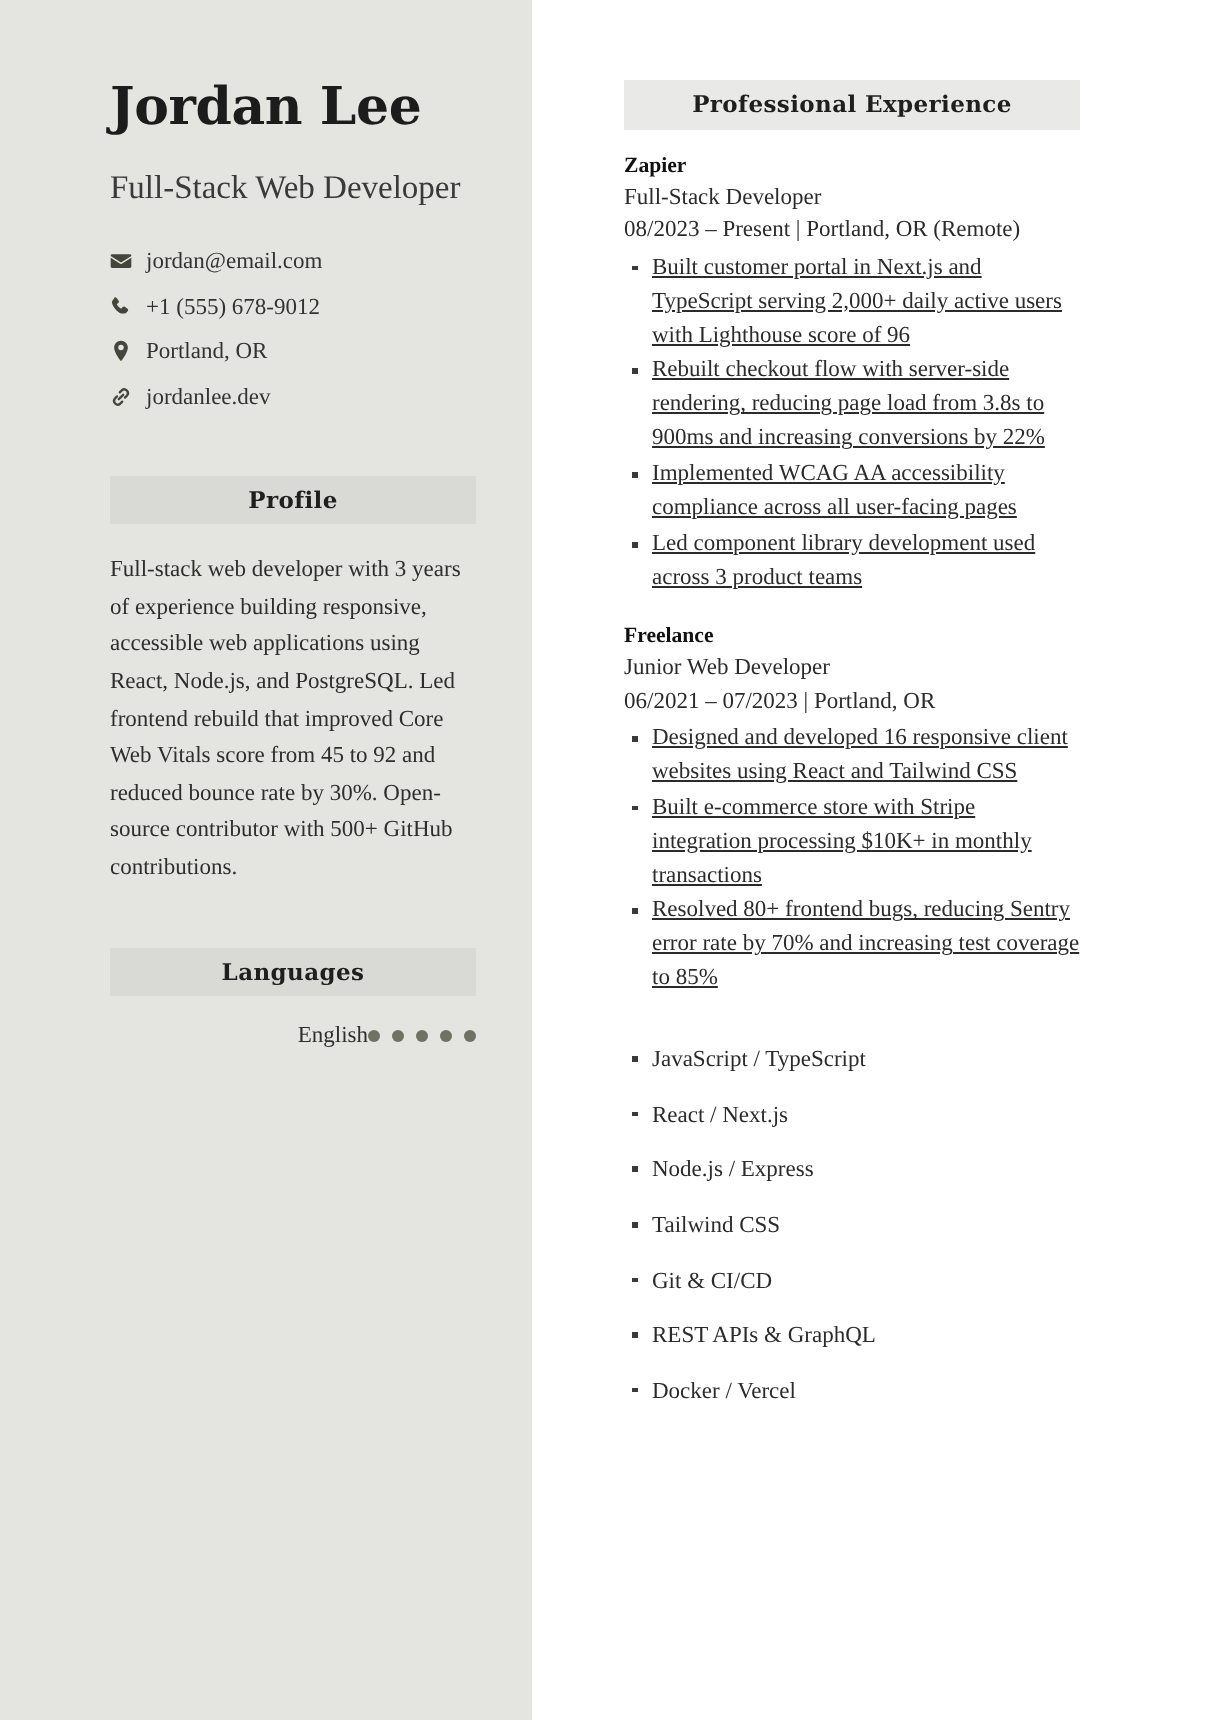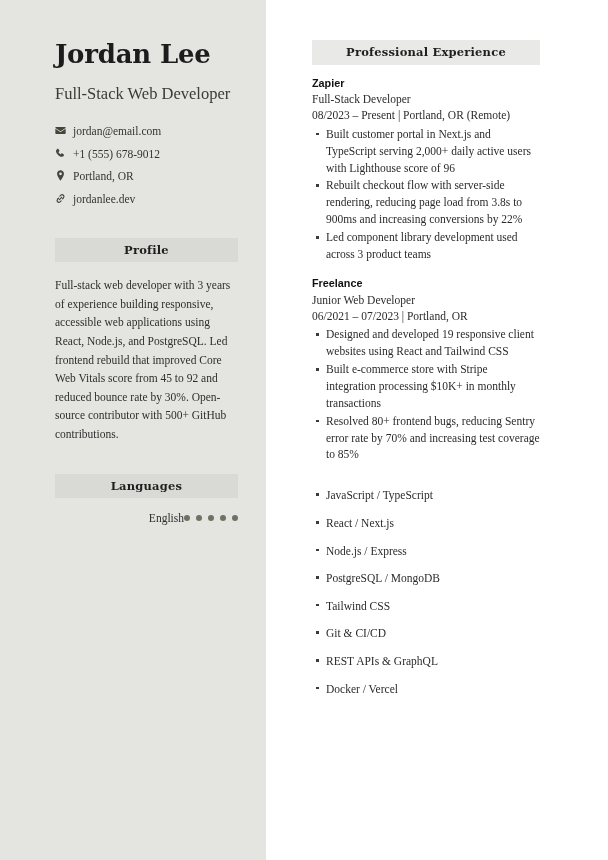--- a/index.html
+++ b/index.html
@@ -135,21 +135,21 @@
     color: #1f1f1f;
     padding: 5px 4px 5.5px 4px;
     letter-spacing: 0.2px;
   }
   .main-section + .main-section { margin-top: 24px; }
   .band-gap { height: 11px; }
 
   .job { margin-bottom: 13px; }
   .job:last-child { margin-bottom: 0; }
   .org {
-    font-family: Liberation Sans, sans-serif;
+    font-family: Liberation Serif, serif;
     font-weight: 700;
     font-size: 10.8px;
     color: #111111;
     line-height: 1.45;
   }
   .role {
     font-family: "Liberation Serif", serif;
     font-size: 11.5px;
     color: #2b2b2b;
     line-height: 1.42;
@@ -166,20 +166,21 @@
     padding: 0 0 0 14px;
     list-style: none;
   }
   ul.bullets li {
     position: relative;
     font-family: "Liberation Serif", serif;
     font-size: 11.5px;
     line-height: 1.47;
     color: #2b2b2b;
     margin-bottom: 1px;
+    text-decoration: underline;
   }
   ul.bullets li:before {
     content: "";
     position: absolute;
     left: -10px;
     top: 7px;
     width: 2.6px;
     height: 2.6px;
     background: #3a3a3a;
   }
@@ -296,43 +297,43 @@
       <div class="main-band">Professional Experience</div>
       <div class="band-gap"></div>
 
       <div class="job">
         <div class="org">Zapier</div>
         <div class="role">Full-Stack Developer</div>
         <div class="meta">08/2023 – Present | Portland, OR (Remote)</div>
         <ul class="bullets">
           <li>Built customer portal in Next.js and TypeScript serving 2,000+ daily active users with Lighthouse score of 96</li>
           <li>Rebuilt checkout flow with server-side rendering, reducing page load from 3.8s to 900ms and increasing conversions by 22%</li>
+          <li>Implemented WCAG AA accessibility compliance across all user-facing pages</li>
           <li>Led component library development used across 3 product teams</li>
         </ul>
       </div>
 
       <div class="job">
         <div class="org">Freelance</div>
         <div class="role">Junior Web Developer</div>
         <div class="meta">06/2021 – 07/2023 | Portland, OR</div>
         <ul class="bullets">
-          <li>Designed and developed 19 responsive client websites using React and Tailwind CSS</li>
+          <li>Designed and developed 16 responsive client websites using React and Tailwind CSS</li>
           <li>Built e-commerce store with Stripe integration processing $10K+ in monthly transactions</li>
           <li>Resolved 80+ frontend bugs, reducing Sentry error rate by 70% and increasing test coverage to 85%</li>
         </ul>
       </div>
     </section>
 
 
     <section class="main-section">
       <ul class="skills">
         <li>JavaScript / TypeScript</li>
         <li>React / Next.js</li>
         <li>Node.js / Express</li>
-        <li>PostgreSQL / MongoDB</li>
         <li>Tailwind CSS</li>
         <li>Git &amp; CI/CD</li>
         <li>REST APIs &amp; GraphQL</li>
         <li>Docker / Vercel</li>
       </ul>
     </section>
 
   </main>
 </div>
 

